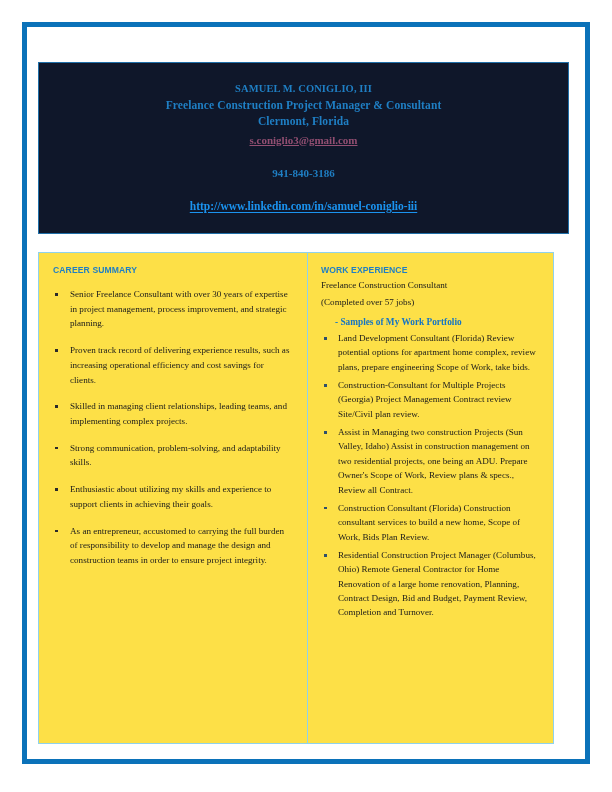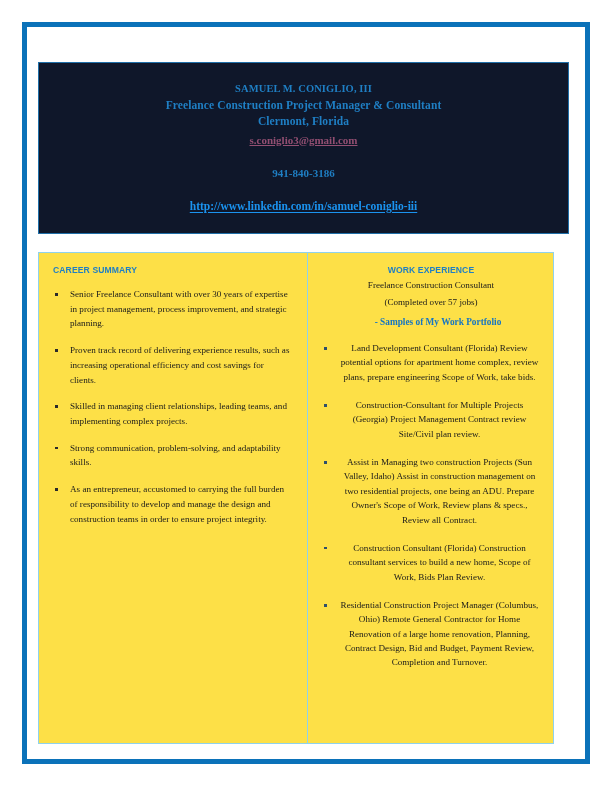--- a/index.html
+++ b/index.html
@@ -98,21 +98,20 @@
   .col-left {
     width: 269px;
     box-sizing: border-box;
     padding: 12px 16px 10px 14px;
     border-right: 1.2px solid #8fd2ec;
   }
   .col-right {
     flex: 1;
     box-sizing: border-box;
     padding: 12px 12px 10px 13px;
-    text-align: center;
   }
 
   .sec-heading {
     font-family: "Liberation Sans", "DejaVu Sans", sans-serif;
     font-size: 8.6px;
     font-weight: bold;
     color: #1f7fc4;
     letter-spacing: 0.1px;
     margin: 0 0 4px 0;
   }
@@ -135,21 +134,21 @@
     content: "";
     position: absolute;
     left: 2px;
     top: 6px;
     width: 2.6px;
     height: 2.6px;
     background: #2b2b2b;
   }
 
   .col-right ul.bullets > li {
-    margin-top: 14px;
+    margin-top: 4px;
     line-height: 1.58;
   }
   .col-right ul.bullets > li::before {
     left: 3px;
     background: #2f4f6a;
   }
 
   
   .we-intro {
     font-size: 9.1px;
@@ -186,20 +185,21 @@
 
   <div class="body-box">
 
     <div class="col-left">
       <div class="sec-heading">CAREER SUMMARY</div>
       <ul class="bullets">
         <li>Senior Freelance Consultant with over 30 years of expertise in project management, process improvement, and strategic planning.</li>
         <li>Proven track record of delivering experience results, such as increasing operational efficiency and cost savings for clients.</li>
         <li>Skilled in managing client relationships, leading teams, and implementing complex projects.</li>
         <li>Strong communication, problem-solving, and adaptability skills.</li>
+        <li>Enthusiastic about utilizing my skills and experience to support clients in achieving their goals.</li>
         <li>As an entrepreneur, accustomed to carrying the full burden of responsibility to develop and manage the design and construction teams in order to ensure project integrity.</li>
       </ul>
     </div>
 
     <div class="col-right">
       <div class="sec-heading">WORK EXPERIENCE</div>
       <div class="we-intro">Freelance Construction Consultant</div>
       <div class="we-intro">(Completed over 57 jobs)</div>
       <div class="we-portfolio">- Samples of My Work Portfolio</div>
       <ul class="bullets">

